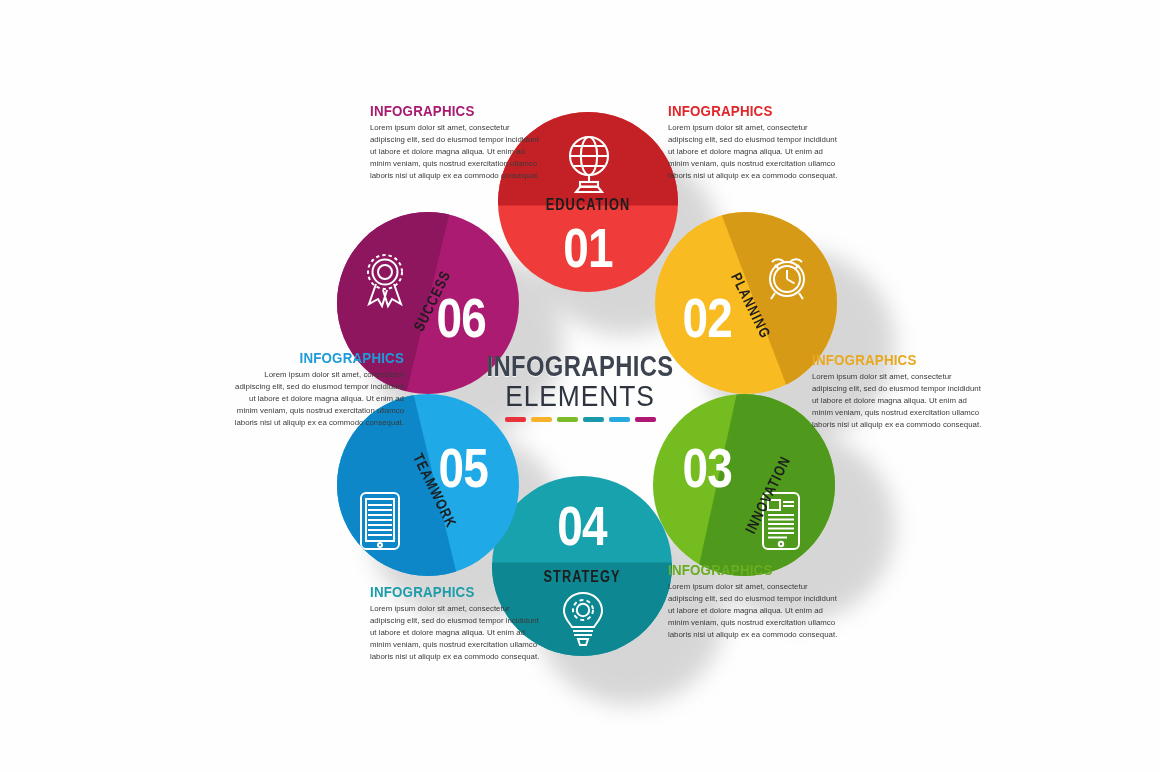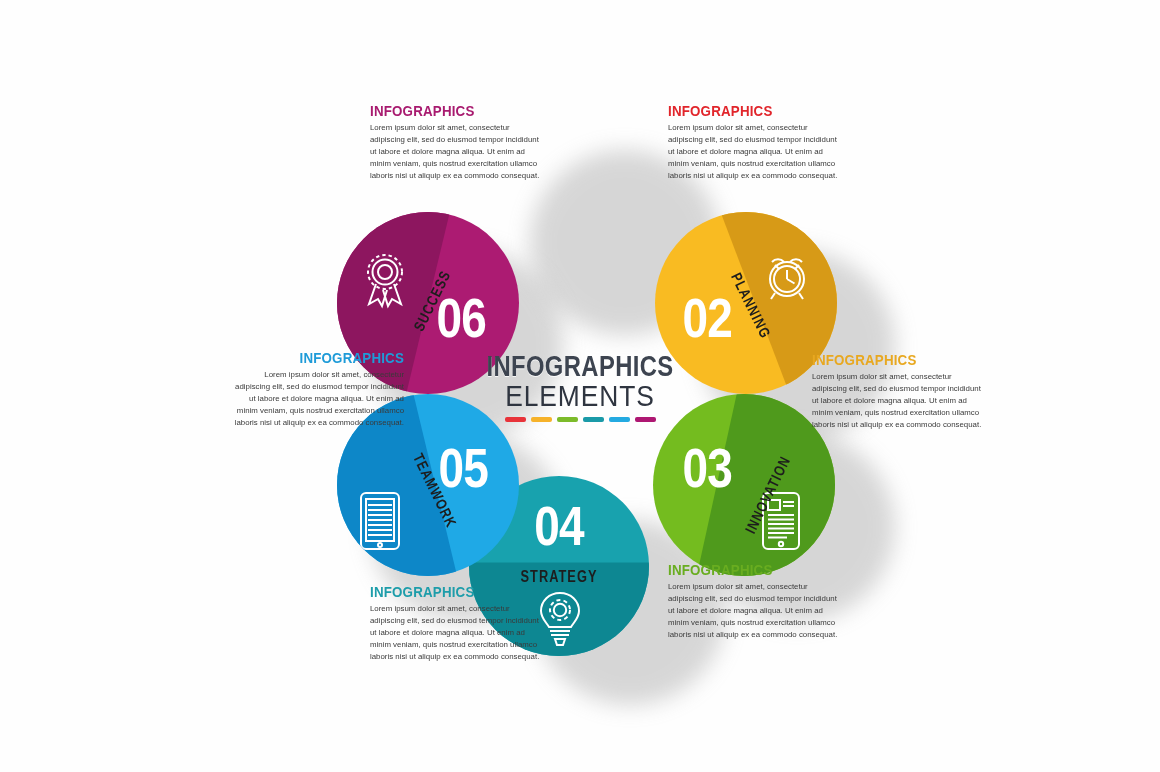--- a/index.html
+++ b/index.html
@@ -135,20 +135,38 @@
 
 <div id="stage">
 
   <div class="shadow" style="left:530px;top:150px;width:190px;height:185px;background:#8b8b8b;"></div>
   <div class="shadow" style="left:700px;top:250px;width:195px;height:190px;background:#8b8b8b;"></div>
   <div class="shadow" style="left:700px;top:432px;width:195px;height:190px;background:#8b8b8b;"></div>
   <div class="shadow" style="left:535px;top:520px;width:190px;height:185px;background:#8b8b8b;"></div>
   <div class="shadow" style="left:370px;top:432px;width:195px;height:190px;background:#8b8b8b;"></div>
   <div class="shadow" style="left:368px;top:248px;width:195px;height:190px;background:#8b8b8b;"></div>
 
+  <div class="node" style="left:498px;top:112px;width:180px;height:180px;">
+    <div class="half" style="background:#ef3b3a;"></div>
+    <div class="half" style="background:#c42127;clip-path:polygon(0 0,100% 0,100% 52%,0 52%);"></div>
+    <div class="ico" style="left:63px;top:20px;width:56px;height:62px;">
+      <svg viewBox="0 0 56 62" fill="none" stroke="#fff" stroke-width="2.1">
+        <circle cx="28" cy="24" r="19"></circle>
+        <ellipse cx="28" cy="24" rx="8.2" ry="19"></ellipse>
+        <line x1="9" y1="24" x2="47" y2="24"></line>
+        <line x1="12.5" y1="14" x2="43.5" y2="14"></line>
+        <line x1="12.5" y1="34" x2="43.5" y2="34"></line>
+        <line x1="28" y1="43" x2="28" y2="50"></line>
+        <rect x="19" y="50" width="18" height="4.5"></rect>
+        <path d="M15 60 L41 60 L37 55 L19 55 Z"></path>
+      </svg>
+    </div>
+    <div class="lbl" style="left:0;top:84px;width:180px;text-align:center;font-size:16px;">EDUCATION</div>
+    <div class="num" style="left:0;top:108px;width:180px;text-align:center;">01</div>
+  </div>
 
   <div class="node" style="left:655px;top:212px;width:182px;height:182px;">
     <div class="half" style="background:#f9bb22;"></div>
     <div class="half" style="background:#d79a17;clip-path:polygon(36% 0,100% 0,100% 100%,74% 100%);"></div>
     <div class="ico" style="left:104px;top:36px;width:56px;height:56px;">
       <svg viewBox="0 0 56 56" fill="none" stroke="#fff" stroke-width="2">
         <circle cx="28" cy="31" r="17"></circle>
         <circle cx="28" cy="31" r="13"></circle>
         <path d="M28 31 L28 22 M28 31 L35.5 35.5"></path>
         <path d="M13 14 a8 8 0 0 1 12 0"></path>
@@ -178,21 +196,21 @@
         <line x1="9" y1="38.5" x2="35" y2="38.5"></line>
         <line x1="9" y1="43" x2="35" y2="43"></line>
         <line x1="9" y1="47.5" x2="28" y2="47.5"></line>
         <circle cx="22" cy="54" r="2.2"></circle>
       </svg>
     </div>
     <div class="lbl" style="left:62px;top:92px;transform:rotate(-64deg) scaleX(0.8);font-size:15px;">INNOVATION</div>
     <div class="num" style="left:24px;top:46px;">03</div>
   </div>
 
-  <div class="node" style="left:469px;top:476px;width:180px;height:180px;">
+  <div class="node" style="left:492px;top:476px;width:180px;height:180px;">
     <div class="half" style="background:#18a2ae;"></div>
     <div class="half" style="background:#0d8792;clip-path:polygon(0 48%,100% 48%,100% 100%,0 100%);"></div>
     <div class="num" style="left:0;top:22px;width:180px;text-align:center;">04</div>
     <div class="lbl" style="left:0;top:92px;width:180px;text-align:center;font-size:16px;">STRATEGY</div>
     <div class="ico" style="left:65px;top:113px;width:52px;height:58px;">
       <svg viewBox="0 0 52 58" fill="none" stroke="#fff" stroke-width="2">
         <path d="M26 4 C15 4 7 12 7 22 C7 29 12 33 15 38 L37 38 C40 33 45 29 45 22 C45 12 37 4 26 4 Z"></path>
         <g stroke-width="2">
           <circle cx="26" cy="21" r="6.2"></circle>
           <circle cx="26" cy="21" r="10" stroke-dasharray="4 3.2"></circle>

